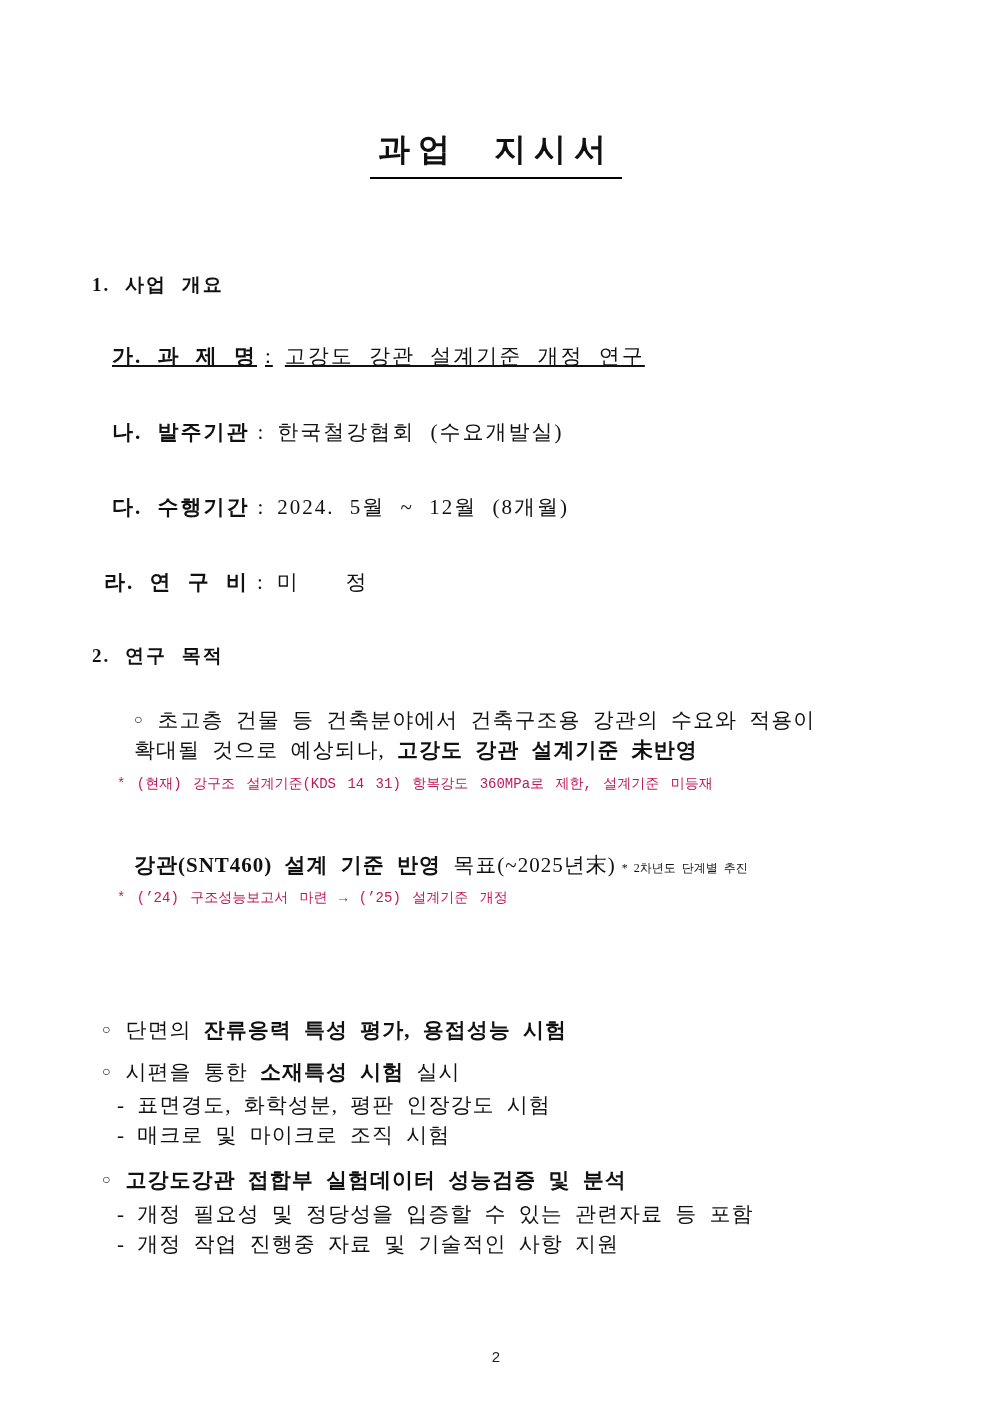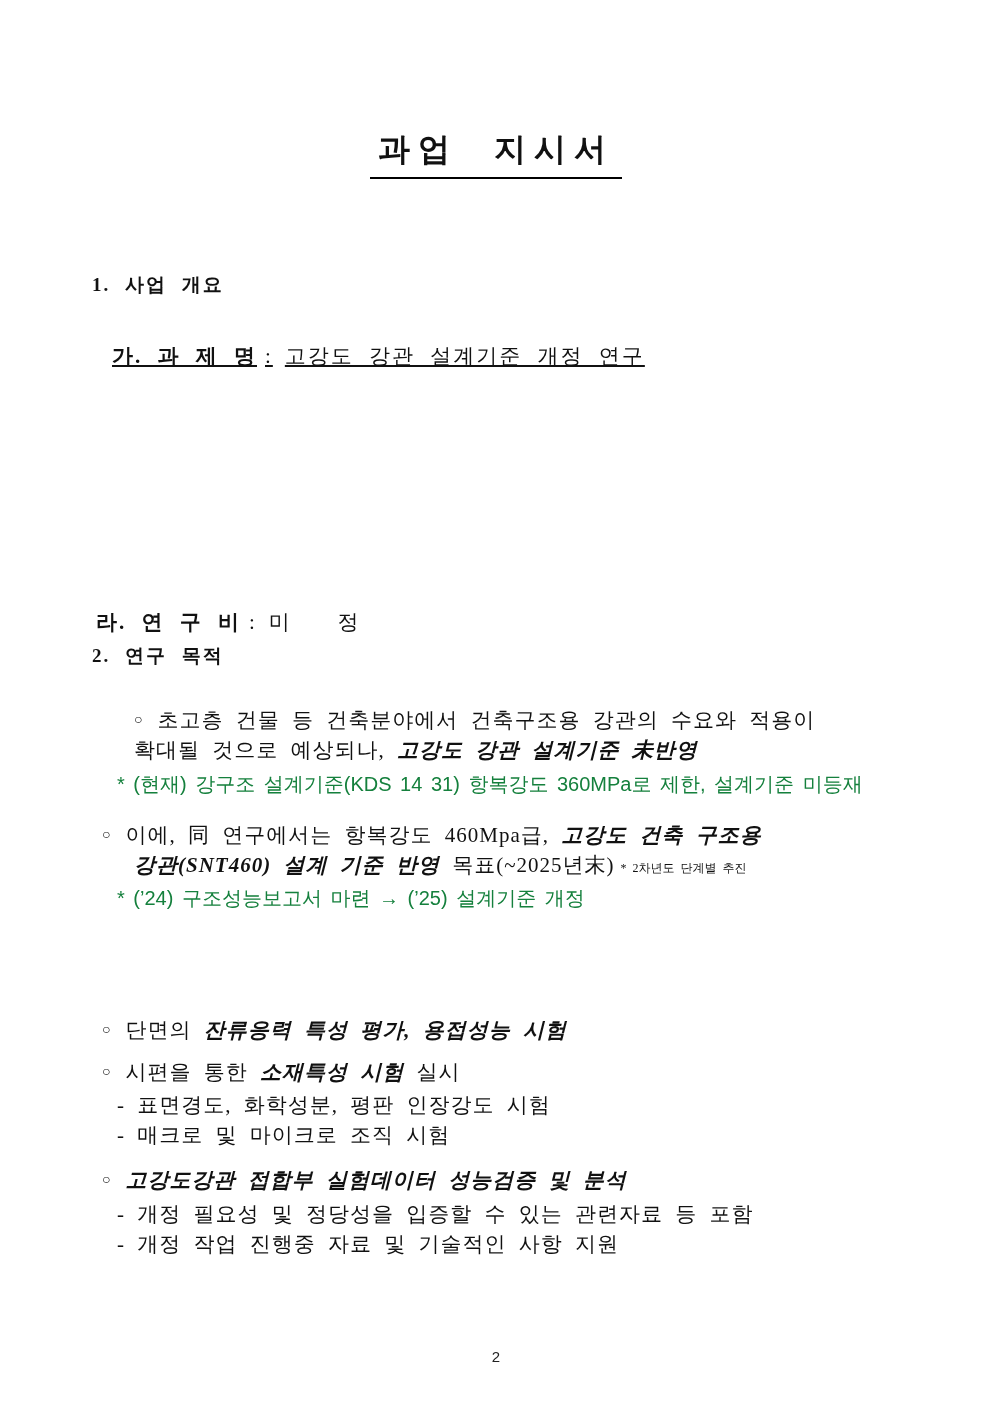--- a/index.html
+++ b/index.html
@@ -48,33 +48,33 @@
   }
   .item .label { font-weight: bold; }
   .item .colon { margin: 0 12px 0 8px; }
   .val { white-space: pre; }
   .marker {
     display: inline-block;
     font-size: 14px;
     margin-right: 14px;
     vertical-align: 3px;
   }
-  .b { font-weight: bold; font-style: italic; }
+  .b { font-weight: bold; }
   .small-run {
     font-size: 12px;
     letter-spacing: 0;
     word-spacing: 3px;
   }
   .note {
-    font-family: Liberation Sans, sans-serif;
-    font-size: 20px;
+    font-family: Liberation Mono, monospace;
+    font-size: 14px;
     letter-spacing: 0;
     word-spacing: 3px;
     line-height: 24px;
-    color: #15803d;
+    color: #be185d;
   }
   .pagenum {
     position: absolute;
     top: 1348px;
     left: 0;
     width: 100%;
     text-align: center;
     font-family: "Liberation Sans", "DejaVu Sans", sans-serif;
     font-size: 15px;
     color: #222;
@@ -88,39 +88,42 @@
   <div class="title-wrap">
     <span class="doc-title">과업 지시서</span>
   </div>
 
   <div class="line heading" style="left:92px; top:270px;">1. 사업 개요</div>
 
   <div class="line item" style="left:112px; top:341px;text-decoration:underline;">
     <span class="label">가. 과 제 명</span><span class="colon">:</span><span class="val">고강도 강관 설계기준 개정 연구</span>
   </div>
 
+  <div class="line item" style="left:112px; top:417px;">
+    <span class="label">나. 발주기관</span><span class="colon">:</span><span class="val">한국철강협회 (수요개발실)</span>
+  </div>
 
+  <div class="line item" style="left:112px; top:492px;">
+    <span class="label">다. 수행기간</span><span class="colon">:</span><span class="val">2024. 5월 ~ 12월 (8개월)</span>
+  </div>
 
-  <div class="line item" style="left:96px; top:567px;margin-top:40px;">
+  <div class="line item" style="left:104px; top:567px;">
     <span class="label">라. 연 구 비</span><span class="colon">:</span><span class="val">미   정</span>
   </div>
 
   <div class="line heading" style="left:92px; top:641px;">2. 연구 목적</div>
 
   <div class="line" style="left:102px; top:705px;margin-left:32px;">
     <span class="marker">○</span><span>초고층 건물 등 건축분야에서 건축구조용 강관의 수요와 적용이</span>
   </div>
   <div class="line" style="left:134px; top:735px;">
     <span>확대될 것으로 예상되나, </span><span class="b">고강도 강관 설계기준 未반영</span>
   </div>
   <div class="line note" style="left:117px; top:772px;">* (현재) 강구조 설계기준(KDS 14 31) 항복강도 360MPa로 제한, 설계기준 미등재</div>
 
-  <div class="line" style="left:102px; top:820px;">
-    <span class="marker">○</span><span>이에, 同 연구에서는 항복강도 460Mpa급, </span><span class="b">고강도 건축 구조용</span>
-  </div>
   <div class="line" style="left:134px; top:850px;">
     <span class="b">강관(SNT460) 설계 기준 반영</span><span> 목표(~2025년末)</span><span class="small-run"> * 2차년도 단계별 추진</span>
   </div>
   <div class="line note" style="left:117px; top:886px;">* (’24) 구조성능보고서 마련 → (’25) 설계기준 개정</div>
 
 
   <div class="line" style="left:102px; top:1057px;">
     <span class="marker">○</span><span>시편을 통한 </span><span class="b">소재특성 시험</span><span> 실시</span>
   </div>
 

